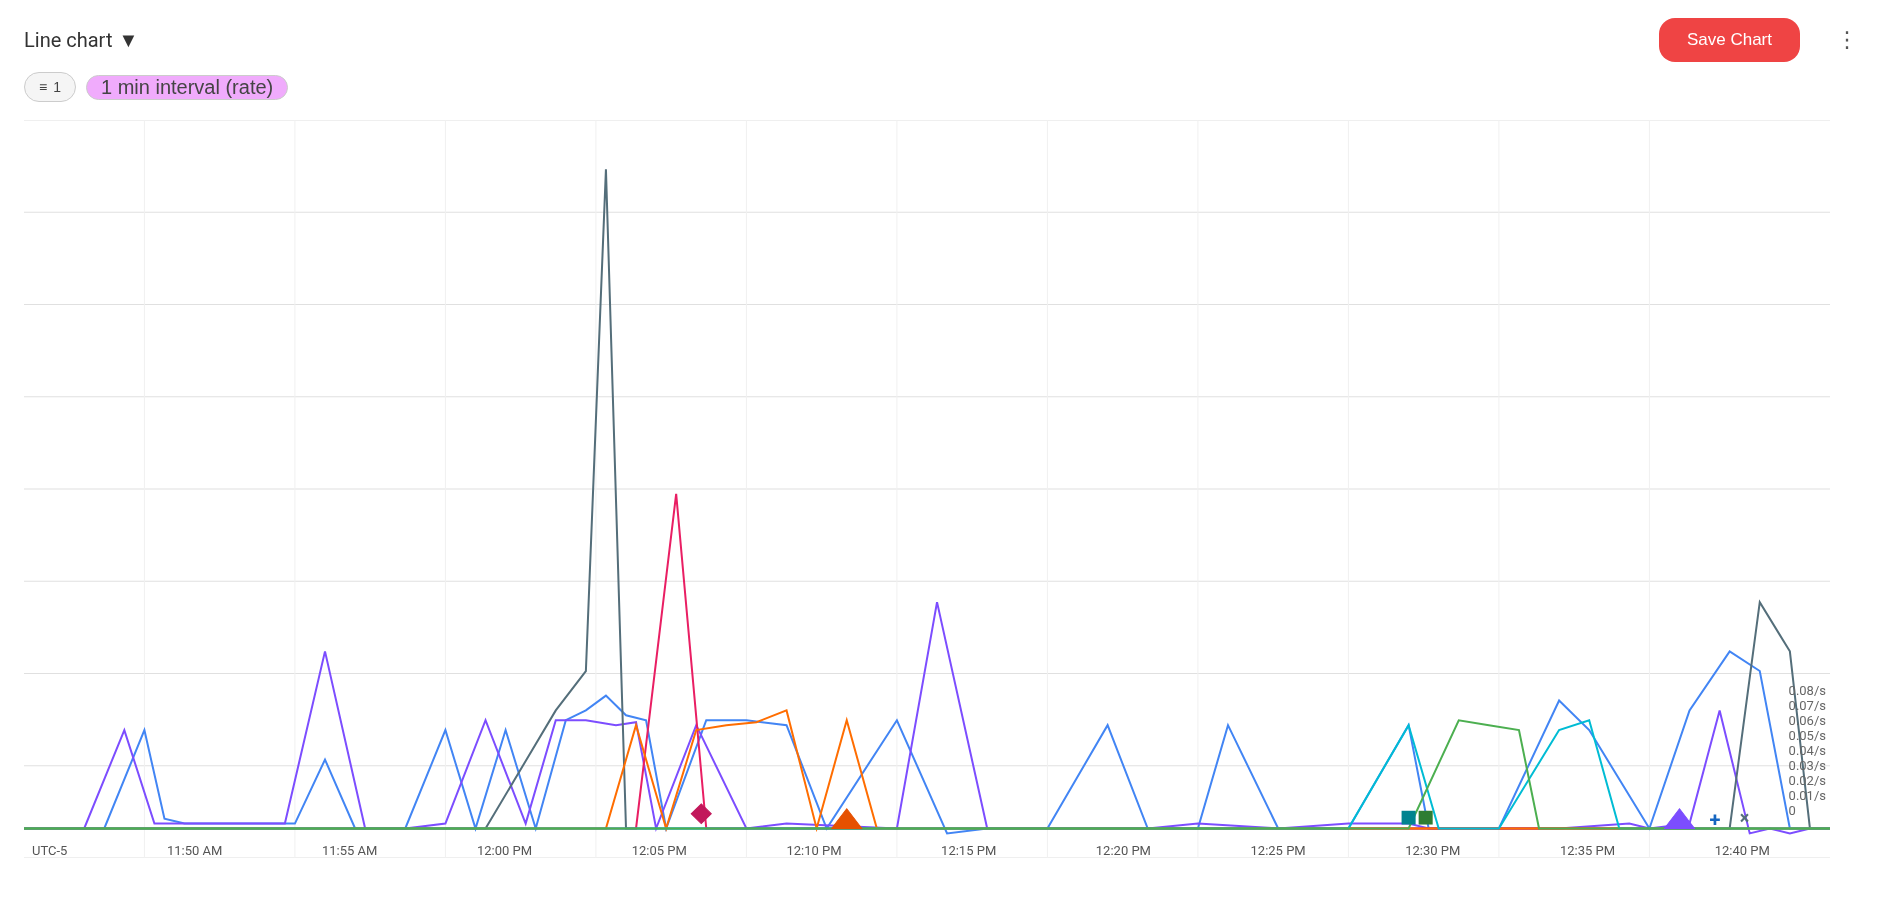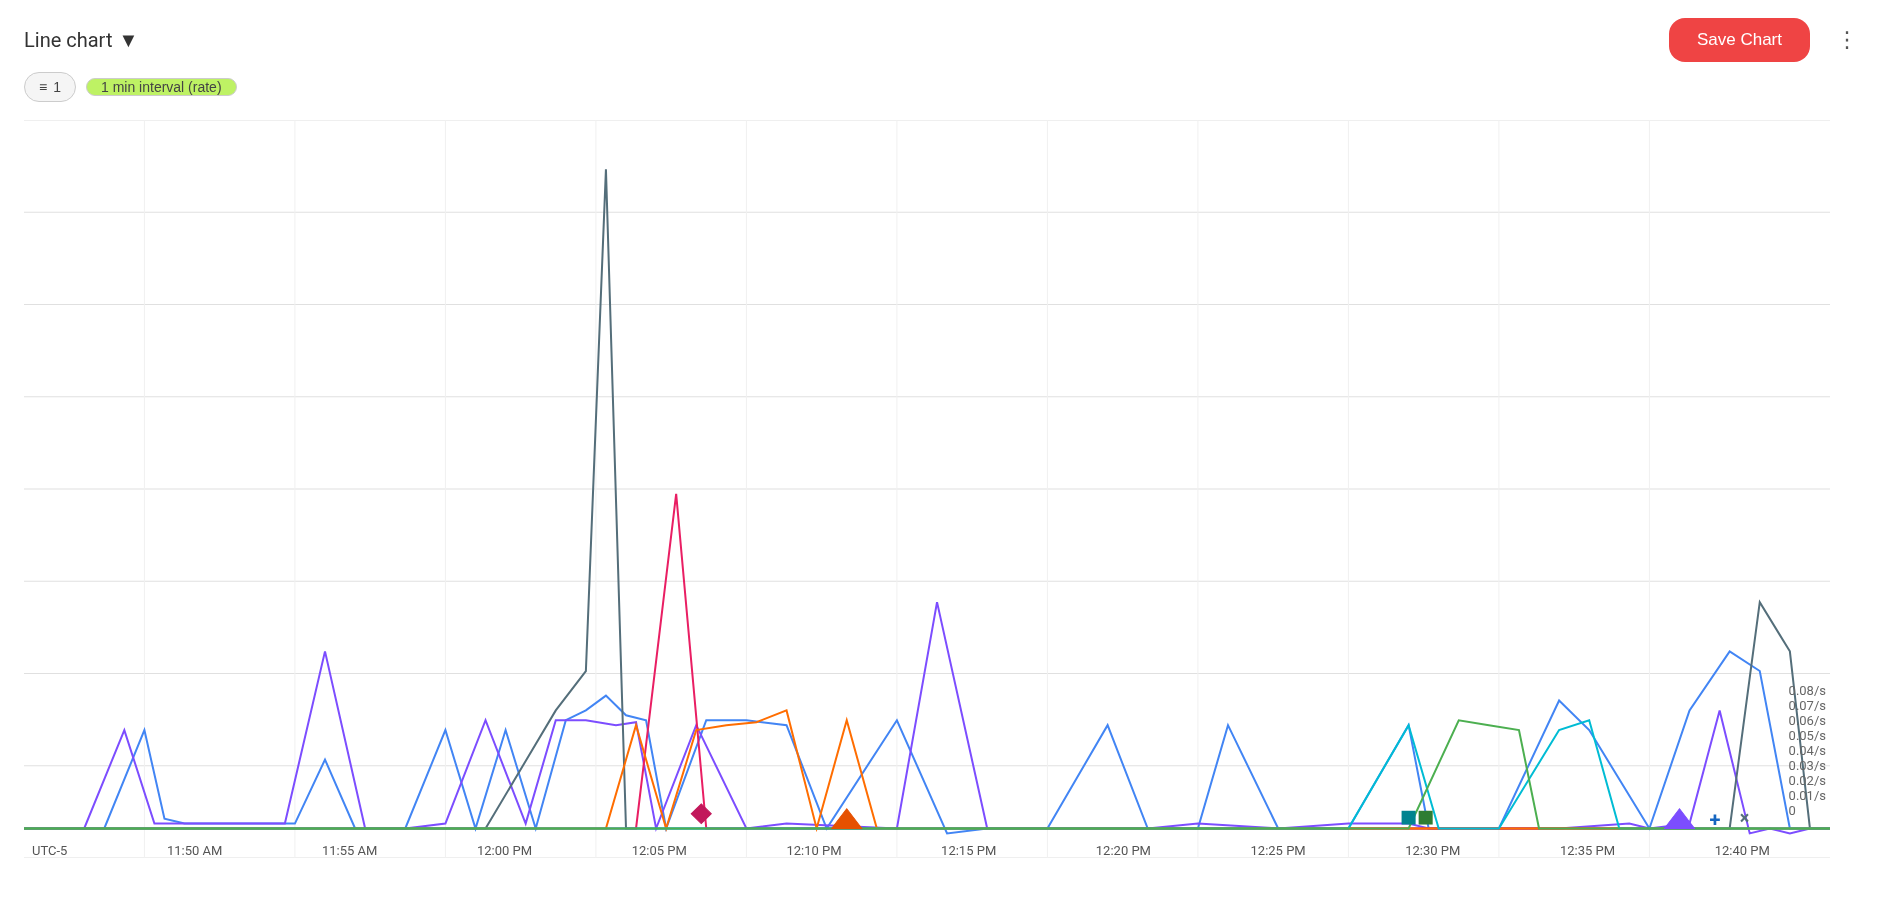--- a/index.html
+++ b/index.html
@@ -8,21 +8,21 @@
       background: #fff;
       color: #333;
       width: 1890px;
       height: 918px;
       overflow: hidden;
     }
     .header {
       display: flex;
       align-items: center;
       padding: 18px 24px 10px 24px;
-      gap: 18px;
+      gap: 28px;
     }
     .chart-type-selector {
       display: flex;
       align-items: center;
       gap: 6px;
       font-size: 20px;
       font-weight: 400;
       cursor: pointer;
     }
     .spacer { flex: 1; }
@@ -83,22 +83,22 @@
       padding: 6px 14px;
       background: #f5f5f5;
       font-size: 14px;
       cursor: pointer;
       color: #444;
     }
     .interval-btn {
       border: 1px solid #ccc;
       border-radius: 20px;
       padding: 0 14px;
-      background: #bef264;
-      font-size: 14px;
+      background: #f0abfc;
+      font-size: 20px;
       cursor: pointer;
       color: #444;
     }
     .chart-container {
       position: relative;
       width: 100%;
       height: calc(918px - 120px);
       padding: 10px 60px 50px 24px;
     }
     .chart-area {

